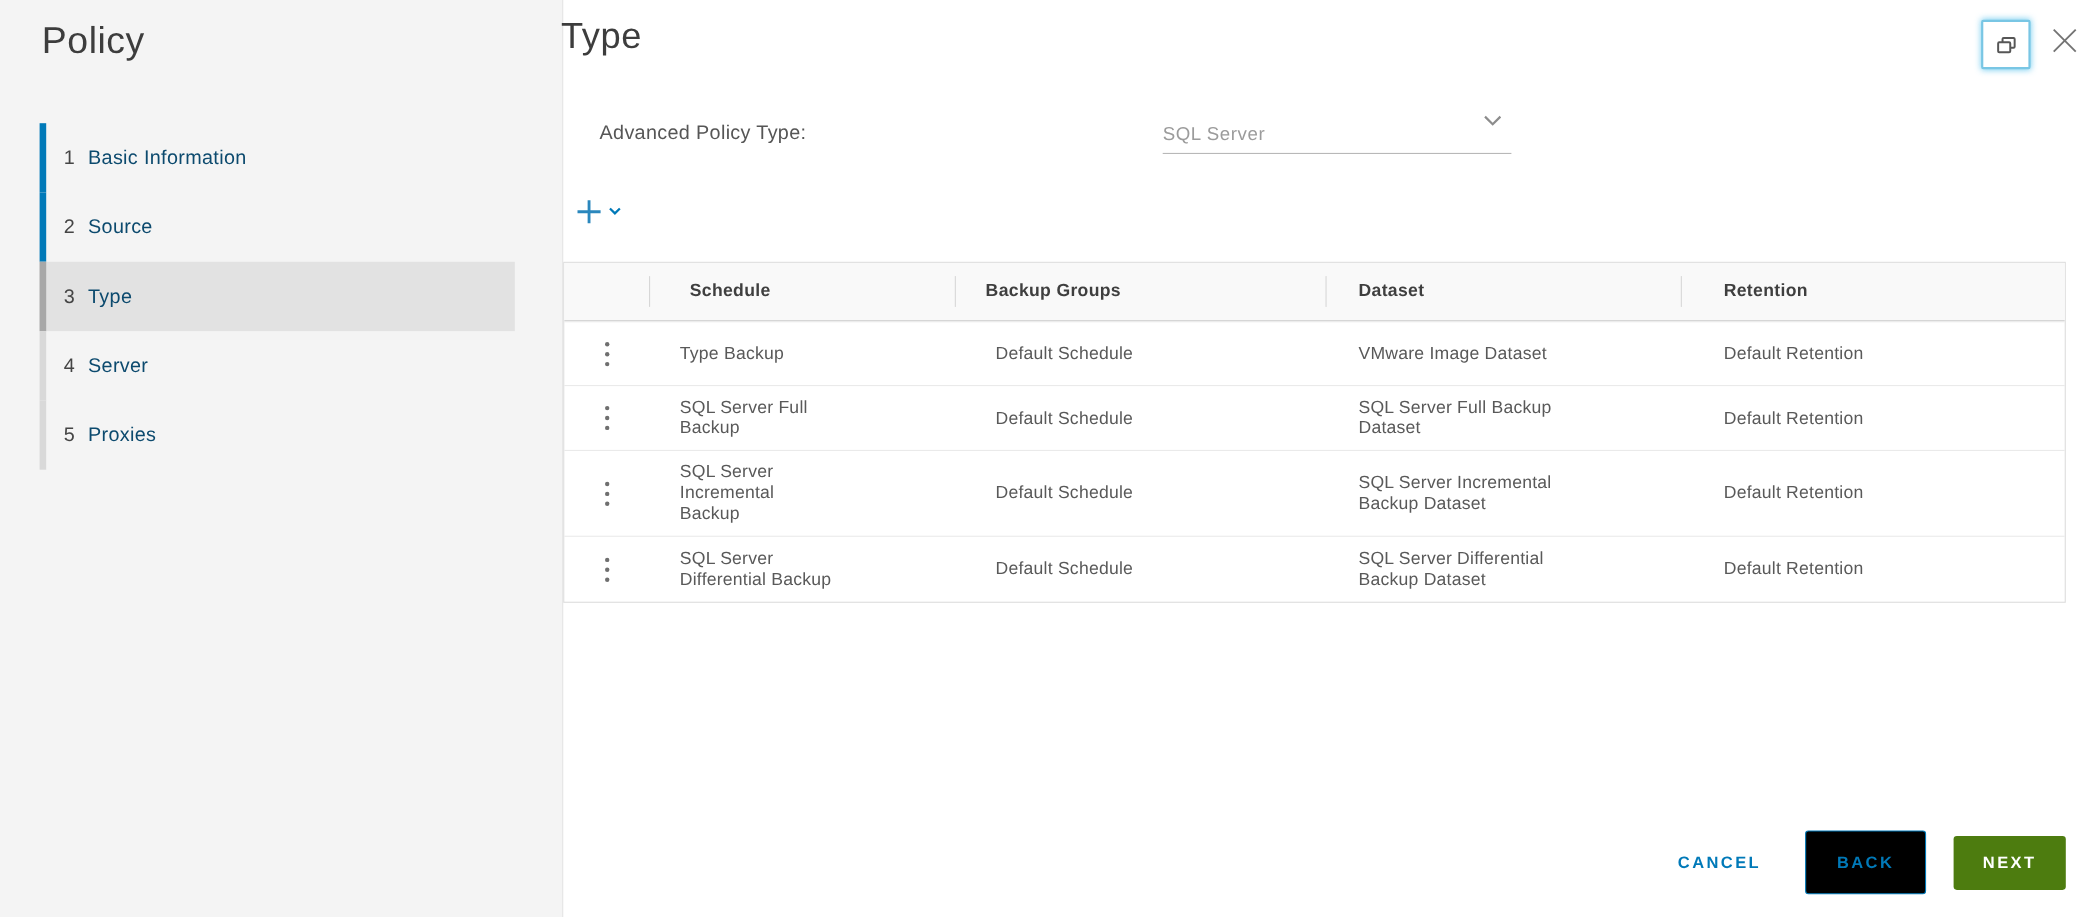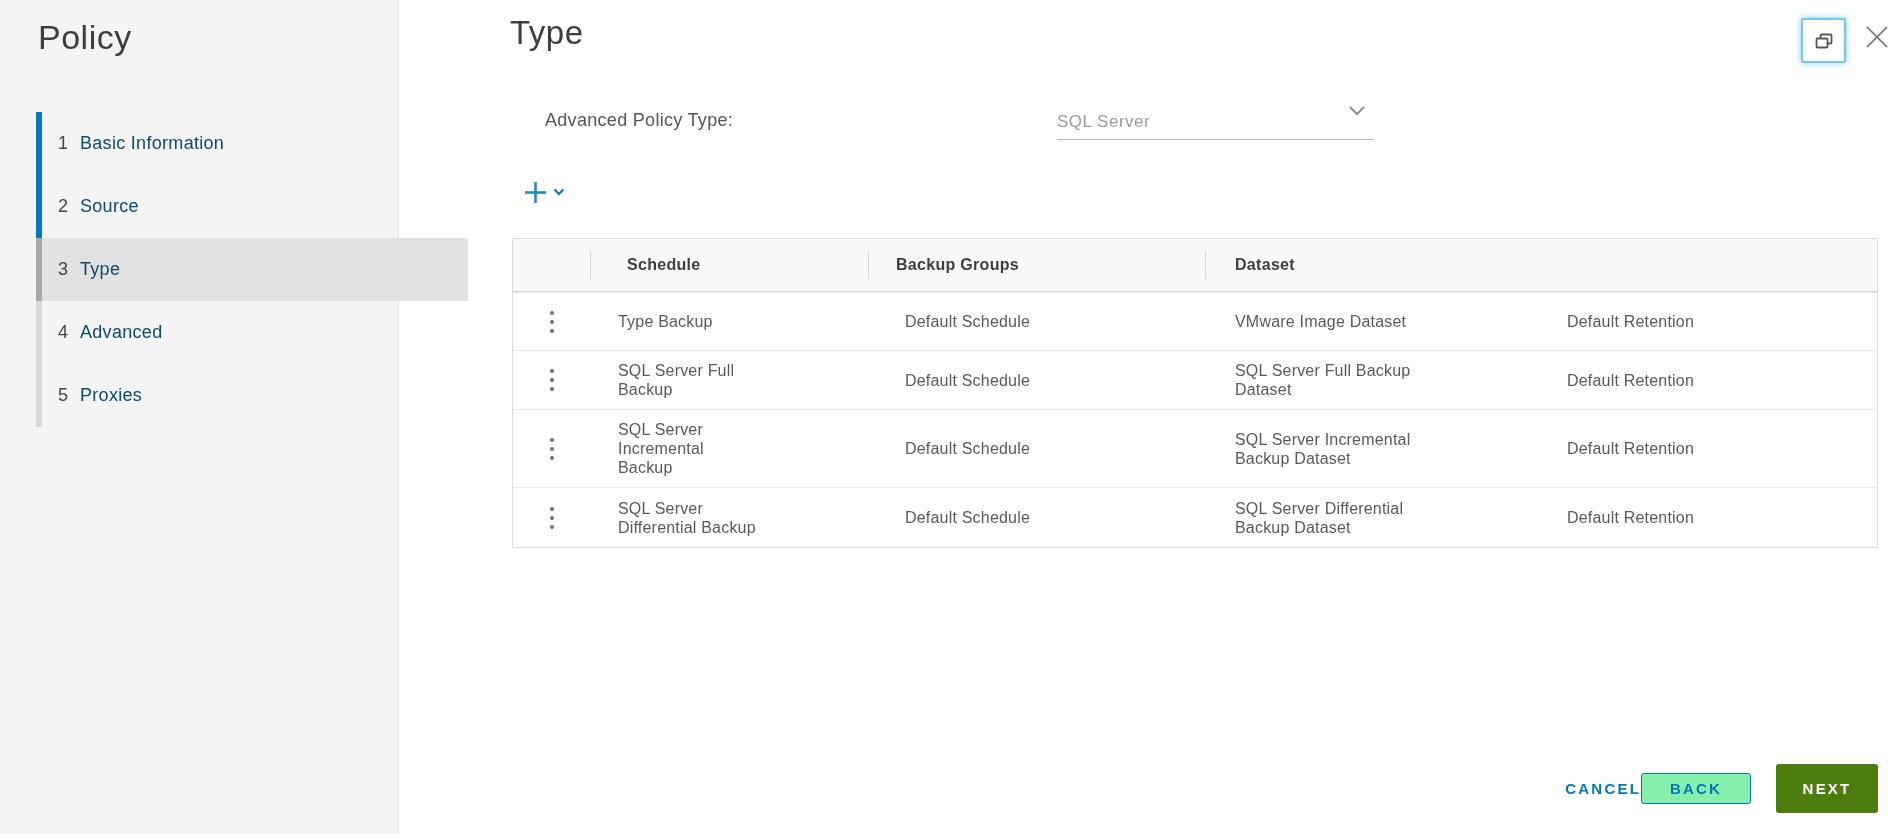--- a/index.html
+++ b/index.html
@@ -3,21 +3,21 @@
 <meta charset="utf-8">
 <style>
   * { box-sizing: border-box; margin: 0; padding: 0; }
   html, body { width: 1897px; height: 834px; background: #ffffff; }
   body { font-family: "Liberation Sans", sans-serif; color: #565656; }
 
   .app { position: relative; width: 1897px; height: 834px; background: #ffffff; overflow: hidden; }
 
   
   .sidebar {
-    position: absolute; left: 0; top: 0; width: 399px; height: 834px;
+    position: absolute; left: 0; top: 0; width: 512px; height: 834px;
     background: #f4f4f4; border-right: 1px solid #e6e6e6;
   }
   .dialog-title {
     position: absolute; left: 38px; top: 18px;
     font-size: 34px; font-weight: 300; color: #3d3d3d; letter-spacing: 0.5px;
   }
   .steps { position: absolute; left: 36px; top: 112px; width: 432px; }
   .step {
     height: 63px; display: flex; align-items: center;
     border-left: 6px solid transparent; padding-left: 16px;
@@ -104,23 +104,23 @@
   }
   .kebab i { width: 4px; height: 4px; border-radius: 50%; background: #6f6f6f; display: block; }
 
   
   .footer {
     position: absolute; right: 19px; bottom: 21px;
     display: flex; align-items: center;
   }
   .btn { font-family: "Liberation Sans", sans-serif; font-size: 15px; font-weight: 600;
          letter-spacing: 2.2px; cursor: pointer; }
-  .btn-cancel { background: transparent; border: none; color: #0079b8; }
+  .btn-cancel { background: transparent; border: none; color: #0079b8; margin-right: 40px; }
   .btn-back {
-    width: 110px; height: 31px; background: #86efac; color: #0079b8;
+    width: 110px; height: 58px; background: #000000; color: #0079b8;
     border: 1px solid #0079b8; border-radius: 3px; margin-right: 25px;
   }
   .btn-next {
     width: 102px; height: 49px; background: #4d7c0f; color: #ffffff;
     border: none; border-radius: 3px;
   }
 </style>
 </head>
 <body>
 
@@ -136,21 +136,21 @@
       <div class="step step--completed">
         <span class="step-num">2</span>
         <span class="step-label">Source</span>
       </div>
       <div class="step step--current">
         <span class="step-num">3</span>
         <span class="step-label">Type</span>
       </div>
       <div class="step step--upcoming">
         <span class="step-num">4</span>
-        <span class="step-label">Advanced</span>
+        <span class="step-label">Server</span>
       </div>
       <div class="step step--upcoming">
         <span class="step-num">5</span>
         <span class="step-label">Proxies</span>
       </div>
     </nav>
   </aside>
 
   <h2 class="page-title">Type</h2>
 
@@ -194,20 +194,21 @@
       </svg>
     </span>
   </button>
 
   <div class="dgrid">
     <div class="t-grid thead">
       <div class="th"></div>
       <div class="th pl2">Schedule</div>
       <div class="th pl1">Backup Groups</div>
       <div class="th pl3">Dataset</div>
+      <div class="th pl4">Retention</div>
     </div>
 
     <div class="t-grid trow row-1">
       <div class="td kebab-cell">
         <button class="kebab"><i></i><i></i><i></i></button>
       </div>
       <div class="td pl1">Type Backup</div>
       <div class="td pl2">Default Schedule</div>
       <div class="td pl3">VMware Image Dataset</div>
       <div class="td pl4">Default Retention</div>

